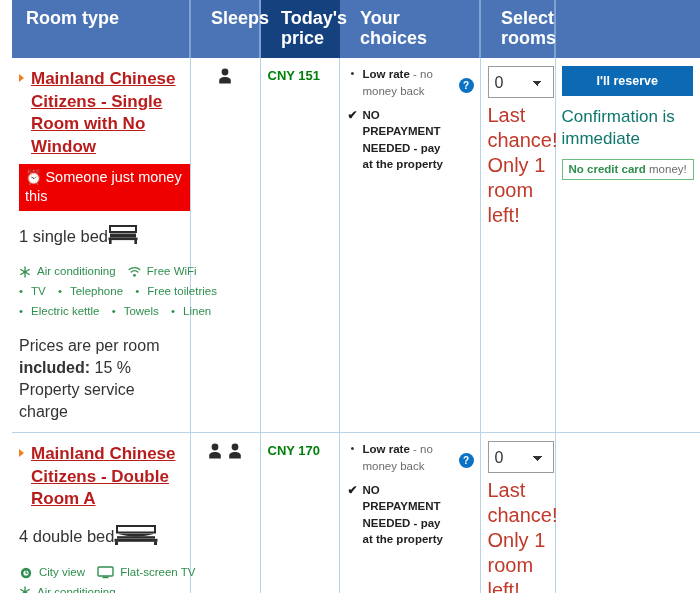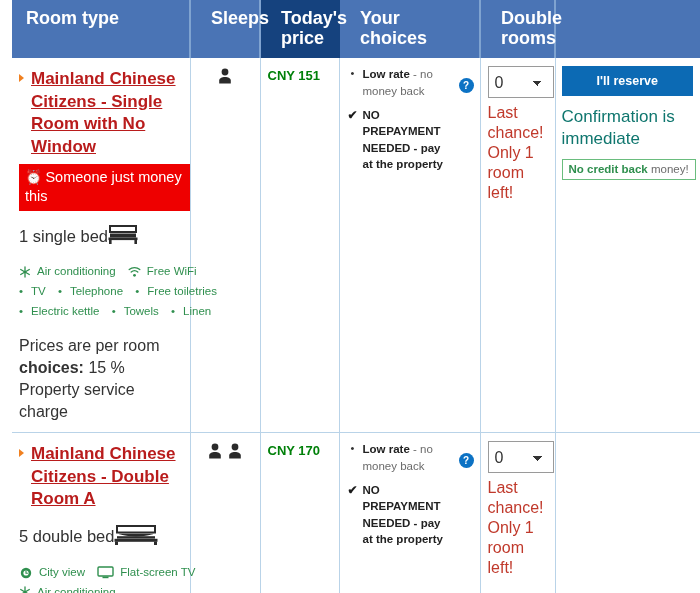--- a/index.html
+++ b/index.html
@@ -210,21 +210,21 @@
       linear-gradient(135deg, #333 50%, transparent 50%);
     background-position:
       calc(100% - 16px) 14px,
       calc(100% - 11px) 14px;
     background-size: 5px 5px, 5px 5px;
     background-repeat: no-repeat;
     cursor: pointer;
   }
   .last-chance {
     color: #c0392b;
-    font-size: 16px;
+    font-size: 20px;
     line-height: 1.25;
     margin-top: 5px;
     display: block;
   }
 
   
   .reserve-btn {
     display: block;
     width: 100%;
     background: #0c6ab4;
@@ -270,21 +270,21 @@
     <col style="width:145px">
   </colgroup>
 
   <thead>
     <tr>
       <th class="head-spacer-left"></th>
       <th class="first-pad">Room type</th>
       <th>Sleeps</th>
       <th class="highlight">Today's price</th>
       <th>Your choices</th>
-      <th>Double rooms</th>
+      <th>Select rooms</th>
       <th class="last-col"></th>
     </tr>
   </thead>
 
   <tbody>
 
     <tr class="row-1">
       <td class="spacer-cell"></td>
 
       <td>
@@ -363,21 +363,21 @@
             </span>
             <span class="amen-item">
               <span class="amen-dot">•</span>
               <span>Linen</span>
             </span>
           </span>
         </div>
 
         <div class="price-note">
           <span>Prices are per room</span><br>
-          <b>choices:</b>
+          <b>included:</b>
           <span>15 % Property service charge</span>
         </div>
       </td>
 
       <td class="sleeps-cell">
         <span class="person-row">
           <span>
             <svg width="14" height="16" viewBox="0 0 14 16">
                 <circle cx="7" cy="4" r="3.4" fill="#2b2b2b"></circle>
                 <path d="M1.2 15.5v-3.1c0-2 2.6-3.4 5.8-3.4s5.8 1.4 5.8 3.4v3.1z" fill="#2b2b2b"></path>
@@ -406,35 +406,35 @@
         <select class="room-select">
           <option>0</option>
           <option>1</option>
         </select>
         <span class="last-chance">Last chance! Only 1 room left!</span>
       </td>
 
       <td class="reserve-cell">
         <button class="reserve-btn">I'll reserve</button>
         <span class="confirm-text">Confirmation is immediate</span>
-        <span class="cc-badge"><b>No credit back</b><span> money!</span></span>
+        <span class="cc-badge"><b>No credit card</b><span> money!</span></span>
       </td>
     </tr>
 
     <tr class="row-2">
       <td class="spacer-cell"></td>
 
       <td>
         <span class="room-title-wrap">
           <span class="arrow-icon"></span>
           <span class="room-title">Mainland Chinese Citizens - Double Room A</span>
         </span>
 
         <div class="bed-line">
-          <span>5 double bed</span>
+          <span>4 double bed</span>
           <span>
             <svg width="44" height="20" viewBox="0 0 44 20">
               <rect x="3" y="1" width="38" height="6.5" fill="none" stroke="#2b2b2b" stroke-width="2"></rect>
               <path d="M4 8.8h36c0 0-6 2.6-18 2.6S4 8.8 4 8.8z" fill="#2b2b2b"></path>
               <rect x="3" y="11.2" width="38" height="2.4" fill="#2b2b2b"></rect>
               <rect x="0.5" y="13.8" width="43" height="3" fill="#2b2b2b"></rect>
               <rect x="1" y="16.6" width="3" height="3.4" fill="#2b2b2b"></rect>
               <rect x="40" y="16.6" width="3" height="3.4" fill="#2b2b2b"></rect>
             </svg>
           </span>

